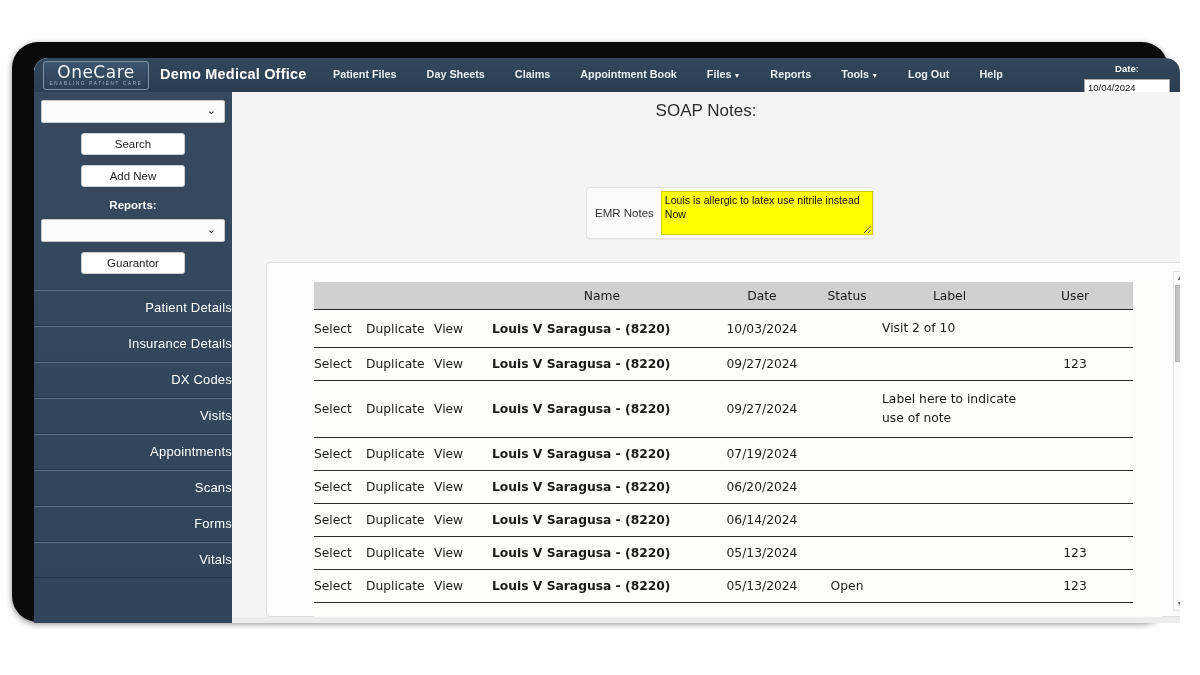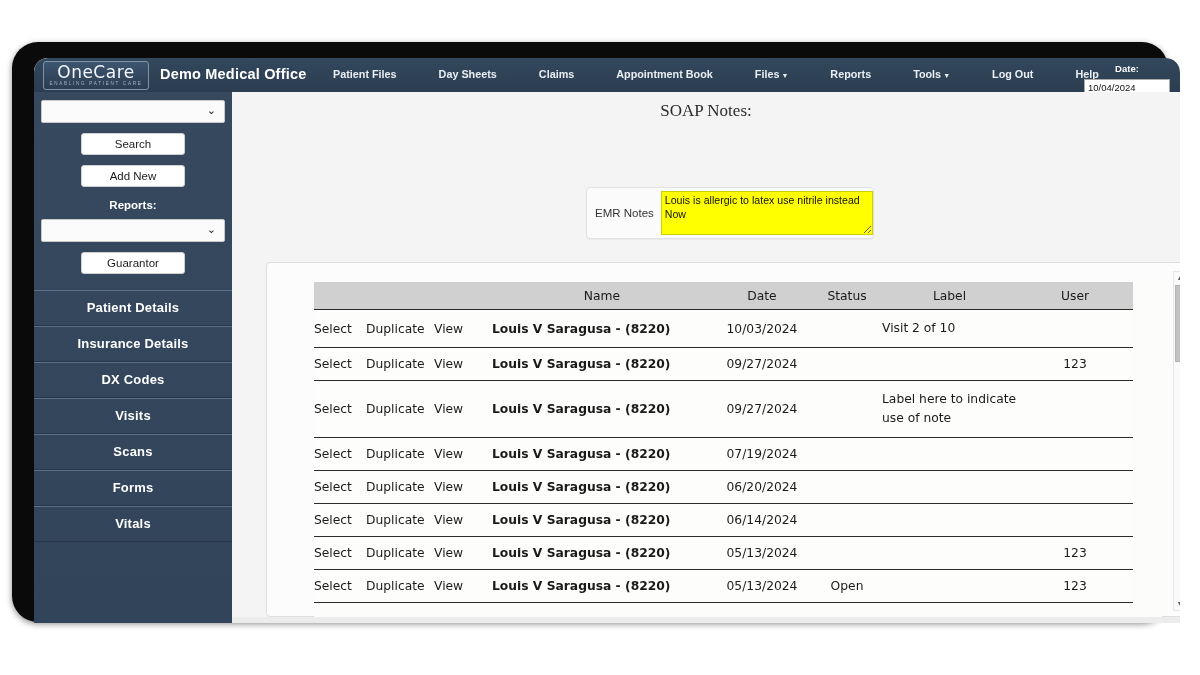--- a/index.html
+++ b/index.html
@@ -75,21 +75,21 @@
     left: 126px; top: 8px;
     font-size: 14.5px;
     font-weight: bold;
     color: #ffffff;
     letter-spacing: 0.2px;
   }
   #nav-items {
     position: absolute;
     left: 286px; top: 10px;
     display: flex;
-    gap: 16px;
+    gap: 4px;
   }
   .nav-item {
     font-size: 10.8px;
     font-weight: bold;
     color: #e9eef3;
     padding: 0 13px;
     white-space: nowrap;
     cursor: pointer;
   }
   .caret { font-size: 7px; vertical-align: middle; margin-left: 2px;}
@@ -170,44 +170,44 @@
     font-weight: bold;
     margin-top: 12px;
   }
   #nav-list {
     margin-top: 16px;
     border-top: 1px solid #5d7governance;
   }
   .nav-row {
     height: 34px;
     line-height: 34px;
-    text-align: center;
+    text-align: right;
     color: #ffffff;
     font-size: 13px;
-    font-weight: bold;
+    font-weight: normal;
     border-top: 1px solid #59708a;
     border-bottom: 1px solid #26374a;
     cursor: pointer;
     letter-spacing: 0.2px;
   }
 
   
   #main {
     position: absolute;
     left: 198px; top: 34px;
     width: 948px;
     height: 531px;
     background: #f4f4f5;
   }
   #soap-title {
     text-align: center;
     font-size: 17px;
     color: #2b2b2b;
     padding-top: 9px;
-    font-family: Liberation Serif, serif;
+    font-family: Liberation Sans, sans-serif;
   }
   #emr-card {
     position: absolute;
     left: 354px; top: 95px;
     width: 286px;
     height: 50px;
     background: #fbfbfb;
     border: 1px solid #e2e2e2;
     border-radius: 4px;
     display: flex;
@@ -381,20 +381,21 @@
         <span class="chev">⌄</span>
       </div>
 
       <button class="side-btn">Guarantor</button>
 
       <div id="nav-list">
         <div class="nav-row"><span>Patient Details</span></div>
         <div class="nav-row"><span>Insurance Details</span></div>
         <div class="nav-row"><span>DX Codes</span></div>
         <div class="nav-row"><span>Visits</span></div>
+        <div class="nav-row"><span>Appointments</span></div>
         <div class="nav-row"><span>Scans</span></div>
         <div class="nav-row"><span>Forms</span></div>
         <div class="nav-row"><span>Vitals</span></div>
       </div>
     </div>
 
     <div id="main">
 
       <div id="soap-title">SOAP Notes:</div>
 

